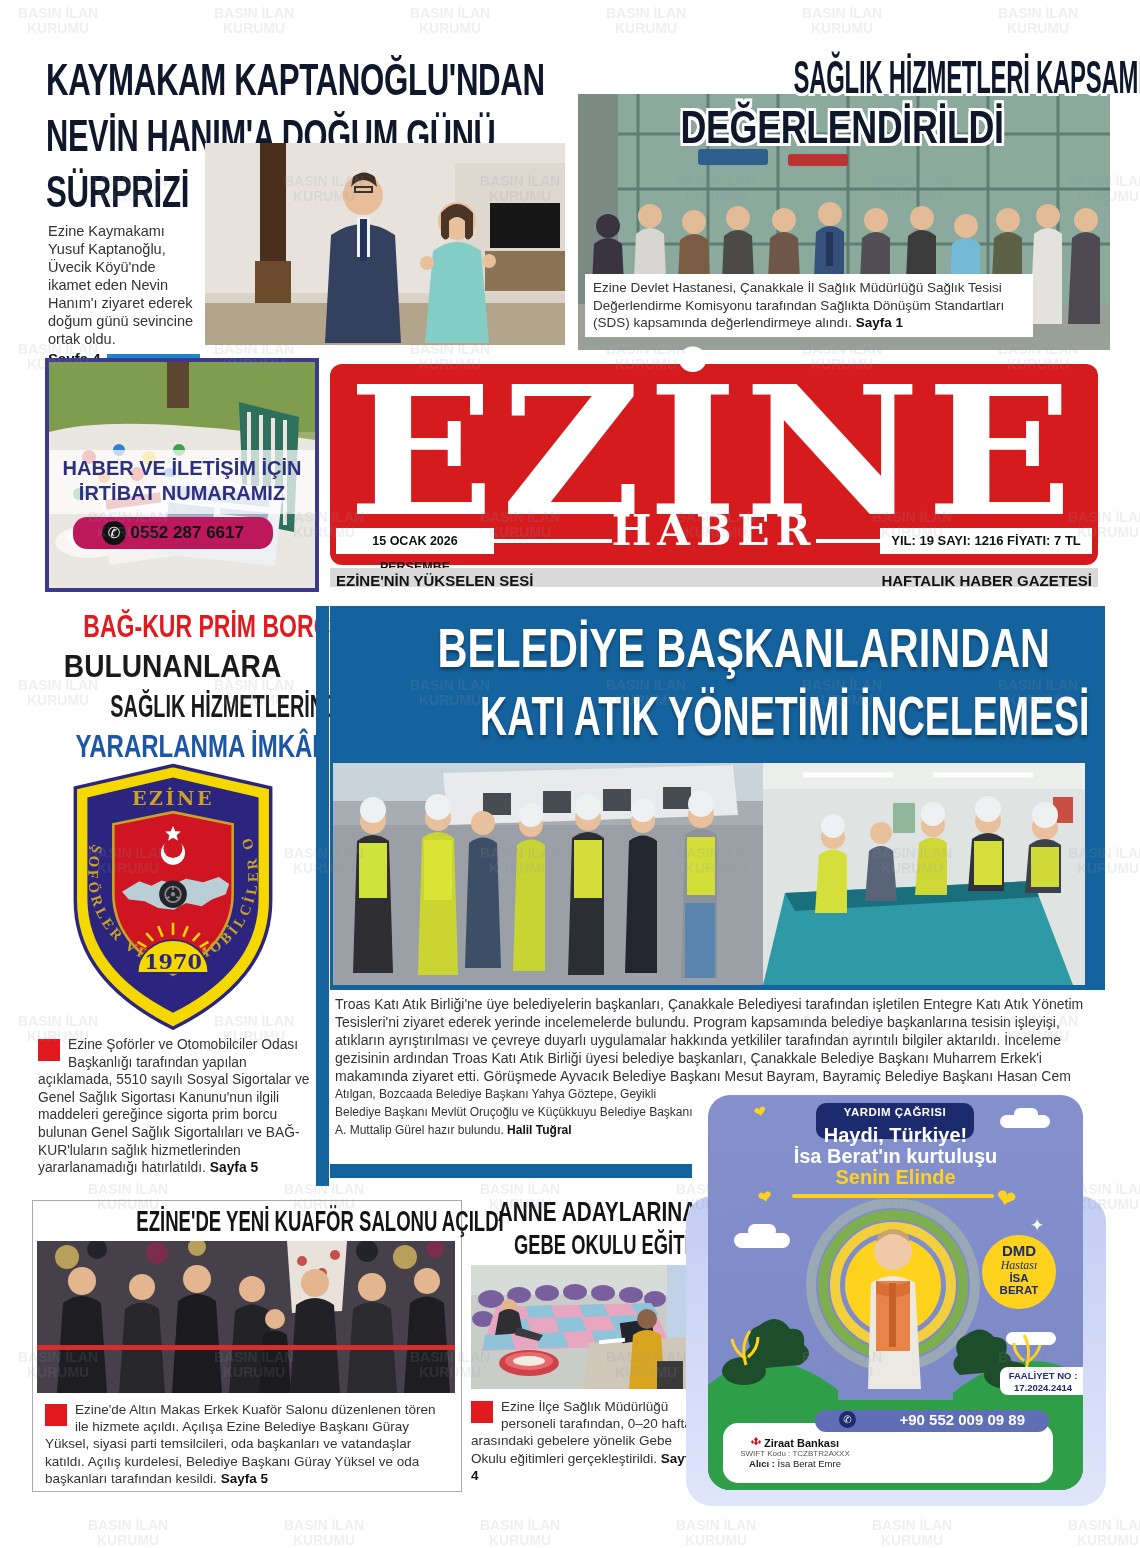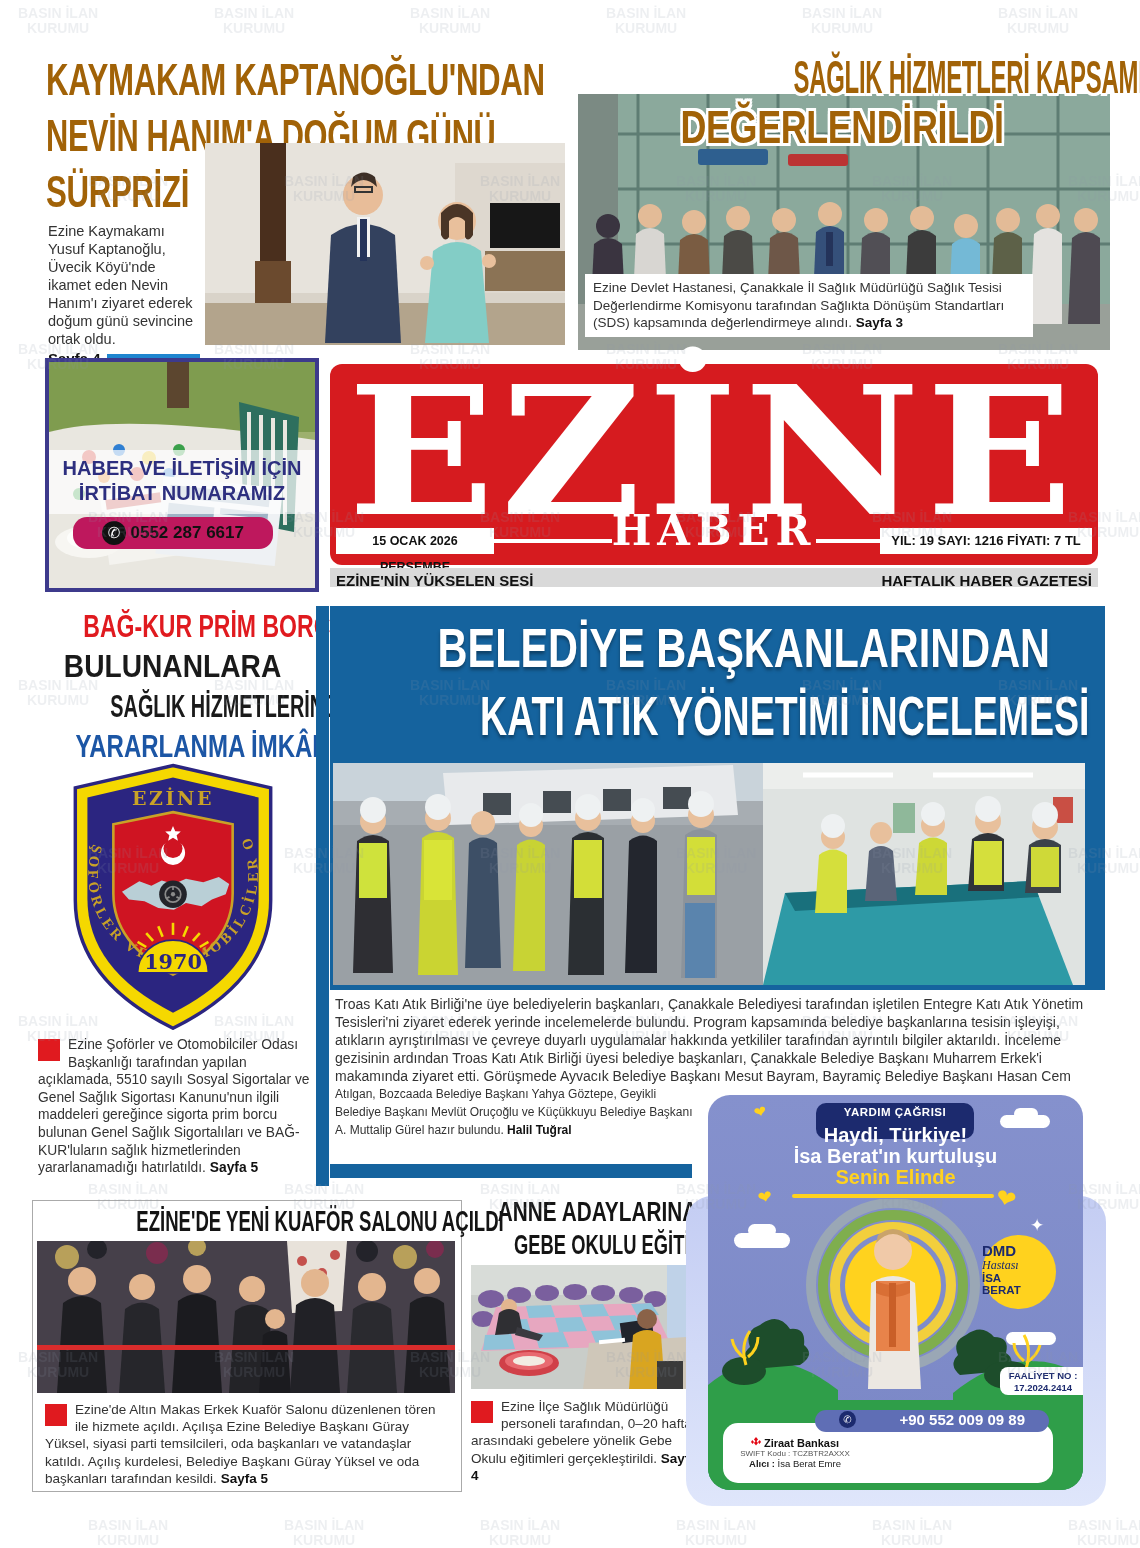--- a/index.html
+++ b/index.html
@@ -1,21 +1,21 @@
 <!DOCTYPE html>
 <html lang="tr"><head>
 <meta charset="utf-8">
 <style>
   html,body{margin:0;padding:0;background:#fff;}
   #page{position:relative;width:1140px;height:1548px;background:#ffffff;overflow:hidden;
         font-family:"Liberation Sans",sans-serif;color:#222;}
   .abs{position:absolute;}
   .cond{display:inline-block;white-space:nowrap;transform-origin:50% 50%;}
   .condL{display:inline-block;white-space:nowrap;transform-origin:0 50%;}
-  .hl{font-weight:bold;color:#a16207;letter-spacing:-0.5px;}
+  .hl{font-weight:bold;color:#0f172a;letter-spacing:-0.5px;}
   .outline-w{text-shadow:-3px -3px 0 #fff,3px -3px 0 #fff,-3px 3px 0 #fff,3px 3px 0 #fff,0 -3px 0 #fff,0 3px 0 #fff,-3px 0 0 #fff,3px 0 0 #fff;}
   .bodytxt{color:#333;}
   .bullet{float:left;width:22px;height:22px;background:#e01a1f;margin:3px 8px 2px 0;}
   .pageref{font-weight:bold;color:#111;}
   svg{display:block;}
   .wm{position:absolute;z-index:60;pointer-events:none;color:#8d97a8;opacity:.15;
       font-weight:bold;font-size:14px;line-height:15px;text-align:center;white-space:nowrap;}
 </style>
 </head>
 <body>
@@ -138,21 +138,21 @@
     </svg>
   </div>
   <div class="abs" style="left:575px;top:52px;width:535px;text-align:center;">
     <div class="hl outline-w" style="font-size:46px;line-height:50px;">
       <span class="cond" style="transform:scaleX(.52);">SAĞLIK HİZMETLERİ KAPSAMLI ŞEKİLDE</span><br>
       <span class="cond" style="transform:scaleX(.78);">DEĞERLENDİRİLDİ</span>
     </div>
   </div>
   <div class="abs" style="left:585px;top:274px;width:432px;background:#ffffff;padding:5px 8px;font-size:13.5px;line-height:17.5px;color:#333;">
     <span>Ezine Devlet Hastanesi, Çanakkale İl Sağlık Müdürlüğü Sağlık Tesisi Değerlendirme Komisyonu tarafından Sağlıkta Dönüşüm Standartları (SDS) kapsamında değerlendirmeye alındı.</span>
-    <span class="pageref">Sayfa 3</span>
+    <span class="pageref">Sayfa 1</span>
   </div>
 
   <div class="abs" style="left:45px;top:358px;width:266px;height:226px;border:4px solid #3d3a8c;background:#cfd6c2;">
     <svg width="266" height="226" viewBox="0 0 266 226" preserveAspectRatio="none">
       <rect width="266" height="226" fill="#9db06e"></rect>
       <rect x="0" y="0" width="266" height="70" fill="#7f9c4f"></rect>
       <rect x="118" y="0" width="22" height="46" fill="#5c462f"></rect>
       <path d="M0 70 Q70 50 266 78 L266 226 L0 226 Z" fill="#e9e7e0"></path>
 
       <g>
@@ -568,21 +568,21 @@
       <circle cx="185" cy="86" r="48" fill="#ffd21e"></circle>
 
       <circle cx="185" cy="52" r="19" fill="#f0c9a8"></circle>
       <path d="M168 44 q17 -18 34 0 l-2 -8 q-15 -12 -30 0 z" fill="#caa36a"></path>
       <path d="M160 190 L163 84 q22 -14 44 0 L213 190 Z" fill="#ece8e2"></path>
       <path d="M168 82 h34 v70 h-34 z" fill="#e8834a"></path>
       <path d="M168 82 q17 8 34 0 l0 12 q-17 8 -34 0 z" fill="#d96f35"></path>
       <rect x="181" y="84" width="7" height="64" fill="#c95f28"></rect>
     </svg>
 
-    <div class="abs" style="left:274px;top:140px;width:74px;height:74px;border-radius:50%;background:#ffd21e;color:#1c2a6e;">
+    <div class="abs" style="left:274px;top:140px;width:74px;height:74px;border-radius:50%;background:#ffd21e;text-align:center;color:#1c2a6e;">
       <div style="font-weight:bold;font-size:15px;line-height:16px;margin-top:8px;">DMD</div>
       <div style="font-family:'Liberation Serif',serif;font-style:italic;font-size:12px;line-height:13px;">Hastası</div>
       <div style="font-weight:bold;font-size:11.5px;line-height:12px;">İSA</div>
       <div style="font-weight:bold;font-size:11.5px;line-height:12px;">BERAT</div>
     </div>
 
     <svg class="abs" style="left:0;top:210px;" width="375" height="185" viewBox="0 0 375 185">
       <path d="M0 80 Q60 30 130 85 L130 185 L0 185 Z" fill="#2f9e49"></path>
       <path d="M245 88 Q310 35 375 70 L375 185 L245 185 Z" fill="#2f9e49"></path>
       <rect x="0" y="95" width="375" height="90" fill="#2f9e49"></rect>

